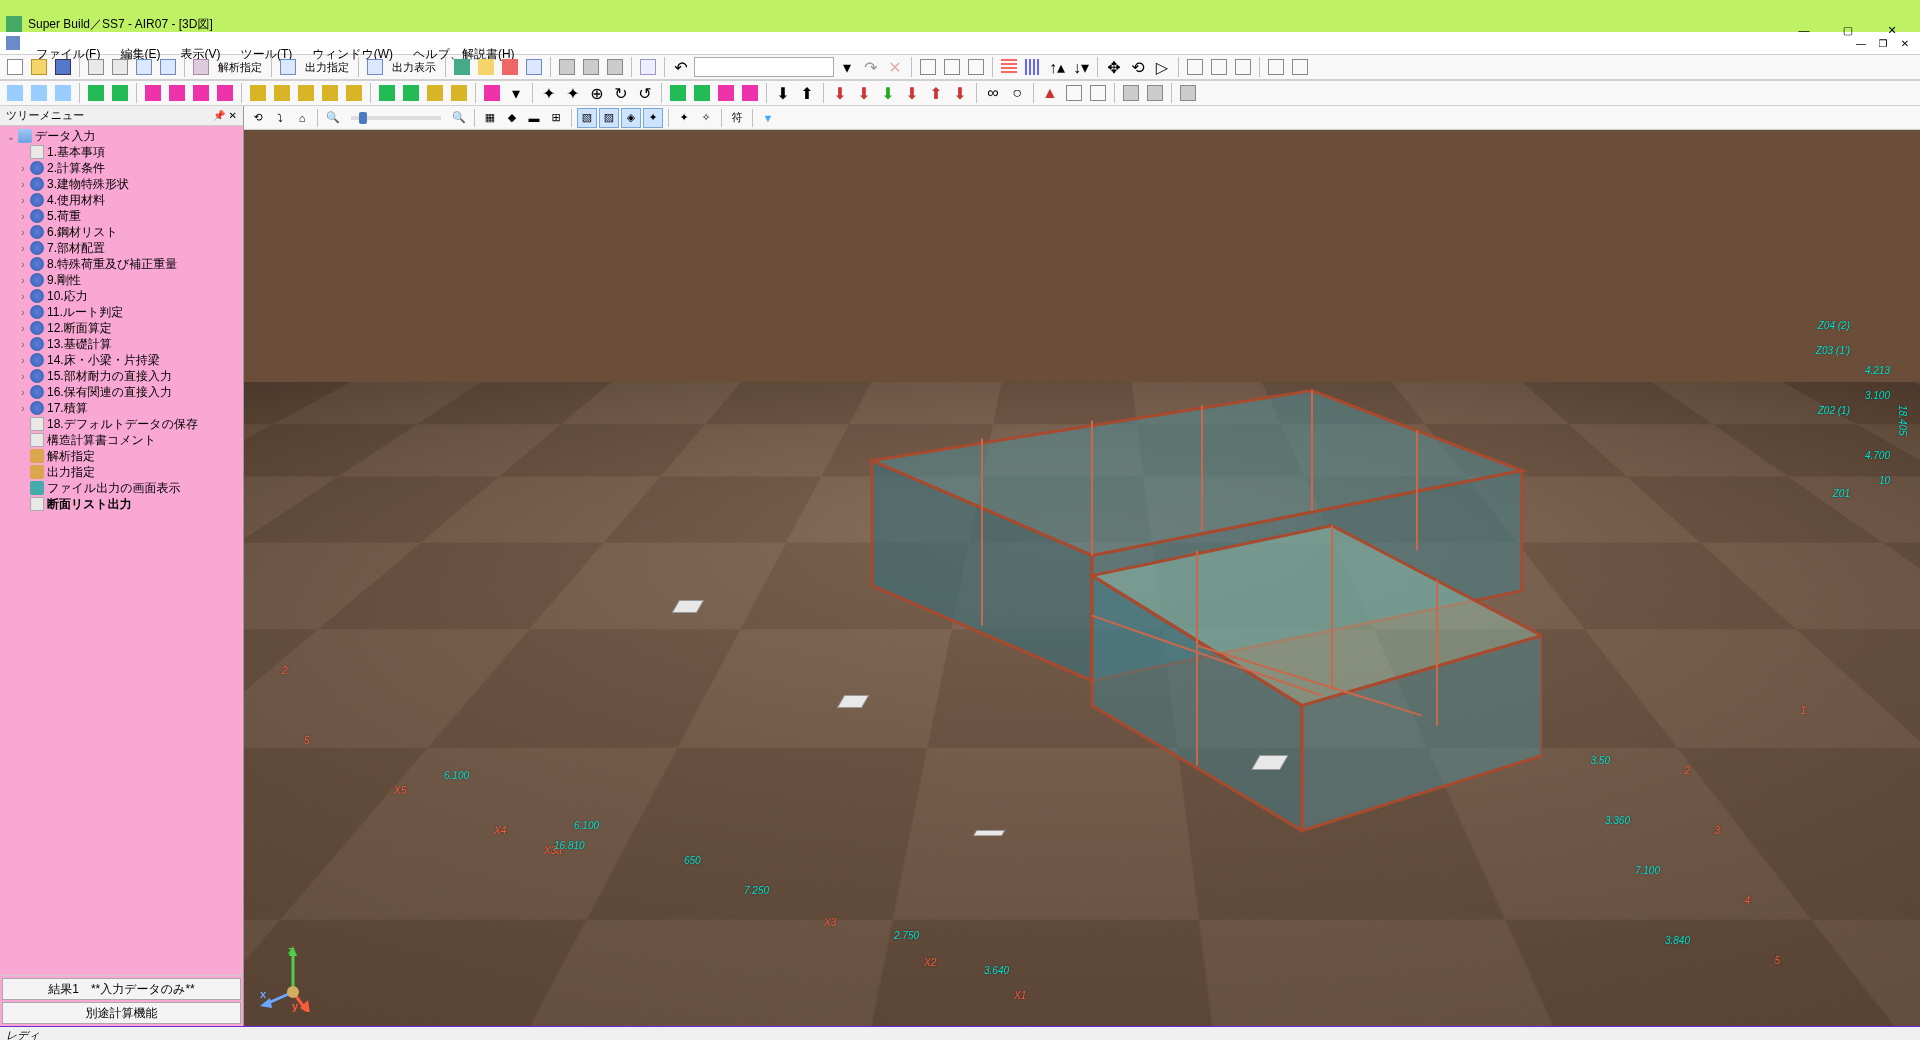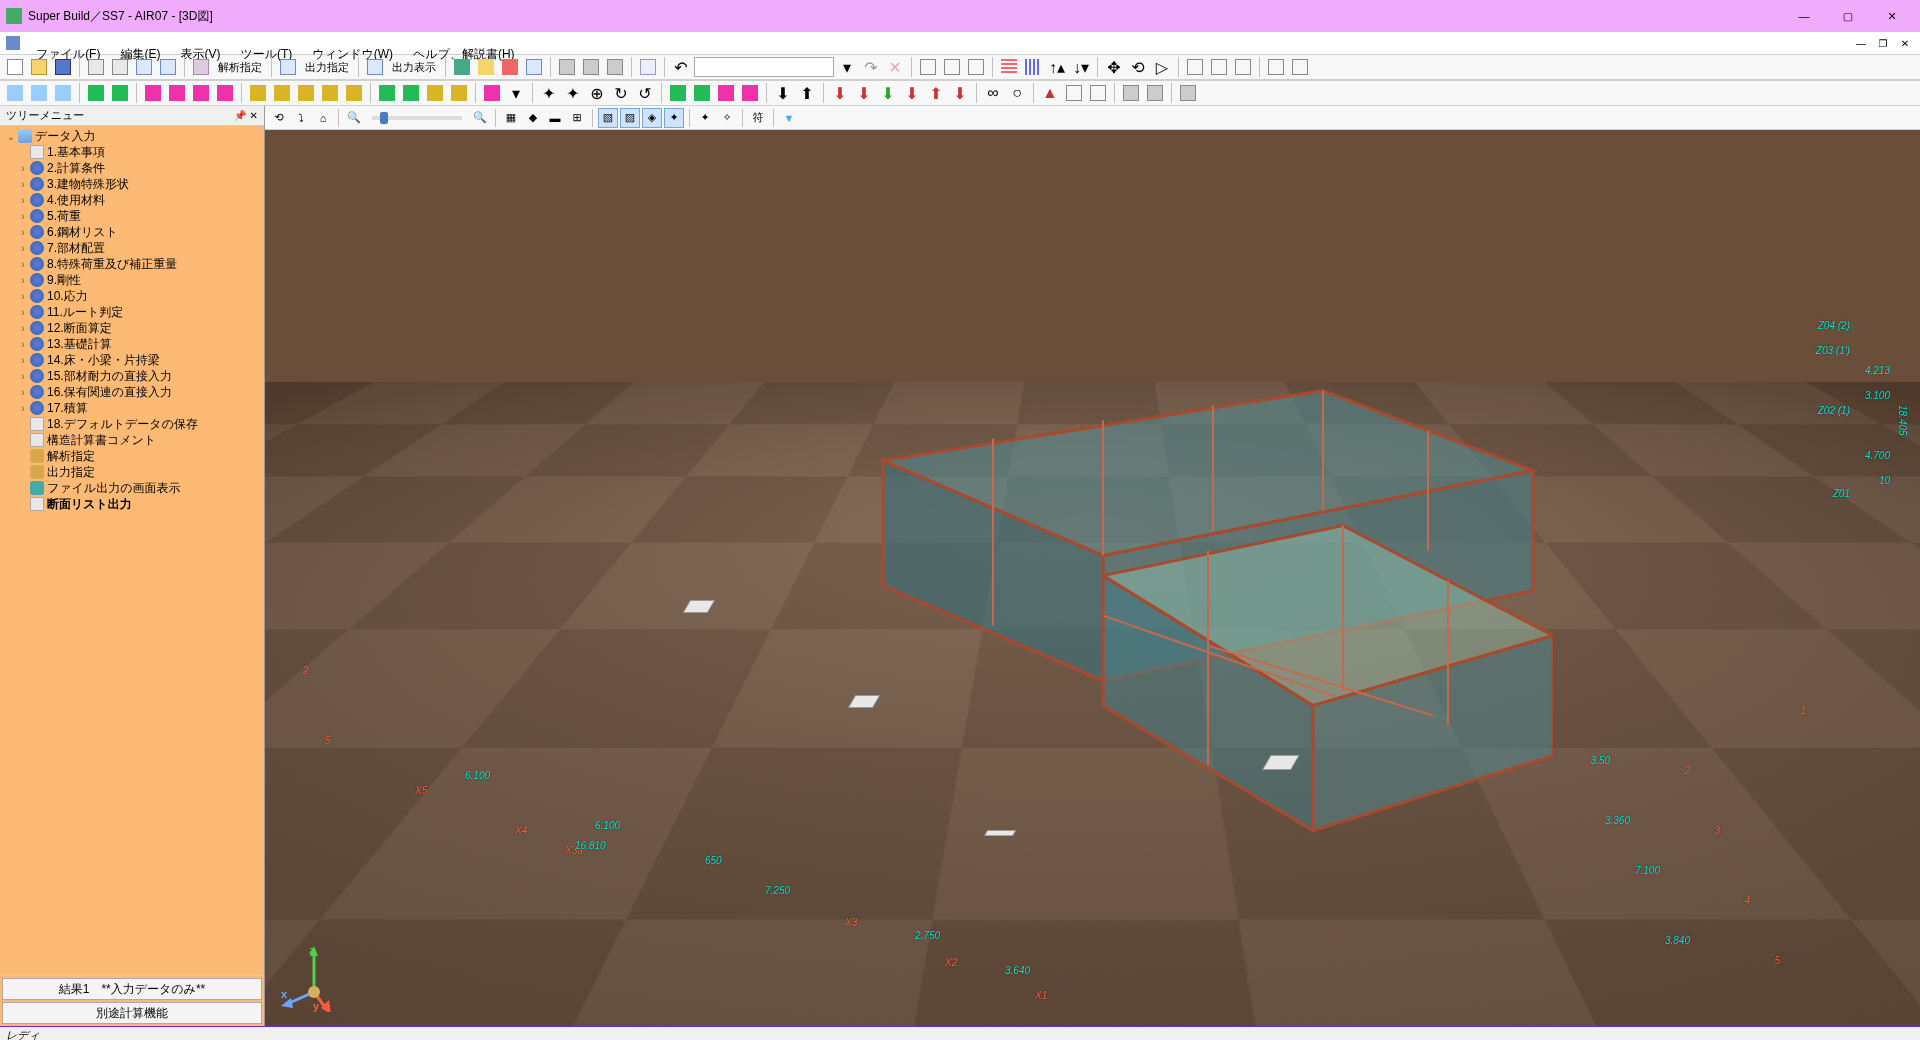--- a/index.html
+++ b/index.html
@@ -1,38 +1,38 @@
 <!DOCTYPE html>
 <html><head>
 <meta charset="utf-8">
 <style>
 * { margin: 0; padding: 0; box-sizing: border-box; font-family: "MS UI Gothic", "Meiryo UI", sans-serif; }
 html, body { width: 100%; height: 100%; overflow: hidden; background: #f0f0f0; }
 
-.titlebar { height: 28px; background: #f0abfc; display: flex; align-items: center; padding: 16px 6px; font-size: 12px; color: #000; }
+.titlebar { height: 28px; background: #bef264; display: flex; padding: 16px 6px; font-size: 12px; color: #000; }
 .titlebar .icon { width: 16px; height: 16px; background: #4a6; margin-right: 6px; }
 .titlebar .spacer { flex: 1; }
 .titlebar .winbtn { width: 44px; height: 28px; display: flex; align-items: center; justify-content: center; font-size: 11px; }
 
 .menubar { height: 22px; background: #fff; display: flex; align-items: center; padding: 0 6px; font-size: 12px; gap: 4px; }
 .menubar .micon { width: 14px; height: 14px; background: #6a8ac9; margin-right: 4px; }
 .menubar .mitem { padding: 2px 8px; cursor: default; margin-top: 22px; }
 .menubar .spacer { flex: 1; }
 .menubar .mdicbtn { width: 18px; height: 18px; display: flex; align-items: center; justify-content: center; font-size: 10px; }
 
 .toolbar { height: 26px; background: #f8f8f8; border-top: 1px solid #d0d0d0; border-bottom: 1px solid #d0d0d0; display: flex; align-items: center; padding: 0 4px; gap: 2px; }
 .tb-btn { width: 22px; height: 22px; display: flex; align-items: center; justify-content: center; border: 1px solid transparent; cursor: default; }
 .tb-sep { width: 1px; height: 20px; background: #c0c0c0; margin: 0 3px; }
 .tb-lbl { font-size: 11px; padding: 0 4px; }
 .tb-text { height: 20px; width: 140px; border: 1px solid #aaa; background: #fff; font-size: 11px; padding: 0 4px; }
 .ic { width: 16px; height: 16px; display: inline-block; }
 
 .body-row { display: flex; height: calc(100% - 28px - 22px - 26px - 26px - 18px); }
 
-.tree-panel { width: 265px; background: #fdba74; border-right: 1px solid #999; display: flex; flex-direction: column; }
+.tree-panel { width: 244px; background: #f9a8d4; border-right: 1px solid #999; display: flex; flex-direction: column; }
 .tree-title { height: 20px; background: #f0f0f0; border-bottom: 1px solid #ccc; font-size: 11px; padding: 3px 6px; display: flex; align-items: center; justify-content: space-between; }
 .tree-title .pin { font-size: 10px; }
 .tree-body { flex: 1; overflow: auto; font-size: 12px; padding: 2px 0; }
 .tree-item { display: flex; align-items: center; height: 16px; padding: 0 4px; cursor: default; white-space: nowrap; }
 .tw { display: inline-block; width: 14px; text-align: center; color: #666; font-size: 10px; }
 .ticon { width: 14px; height: 14px; margin-right: 3px; display: inline-block; }
 .ti-folder { background: linear-gradient(#9cc8f5, #6fa2e0); border-radius: 2px; }
 .ti-doc { background: #e8e8e8; border: 1px solid #aaa; }
 .ti-gear { background: radial-gradient(#5b7fd9, #3a5bb0); border-radius: 50%; }
 .ti-wrench { background: #d9a64b; border-radius: 2px; }

